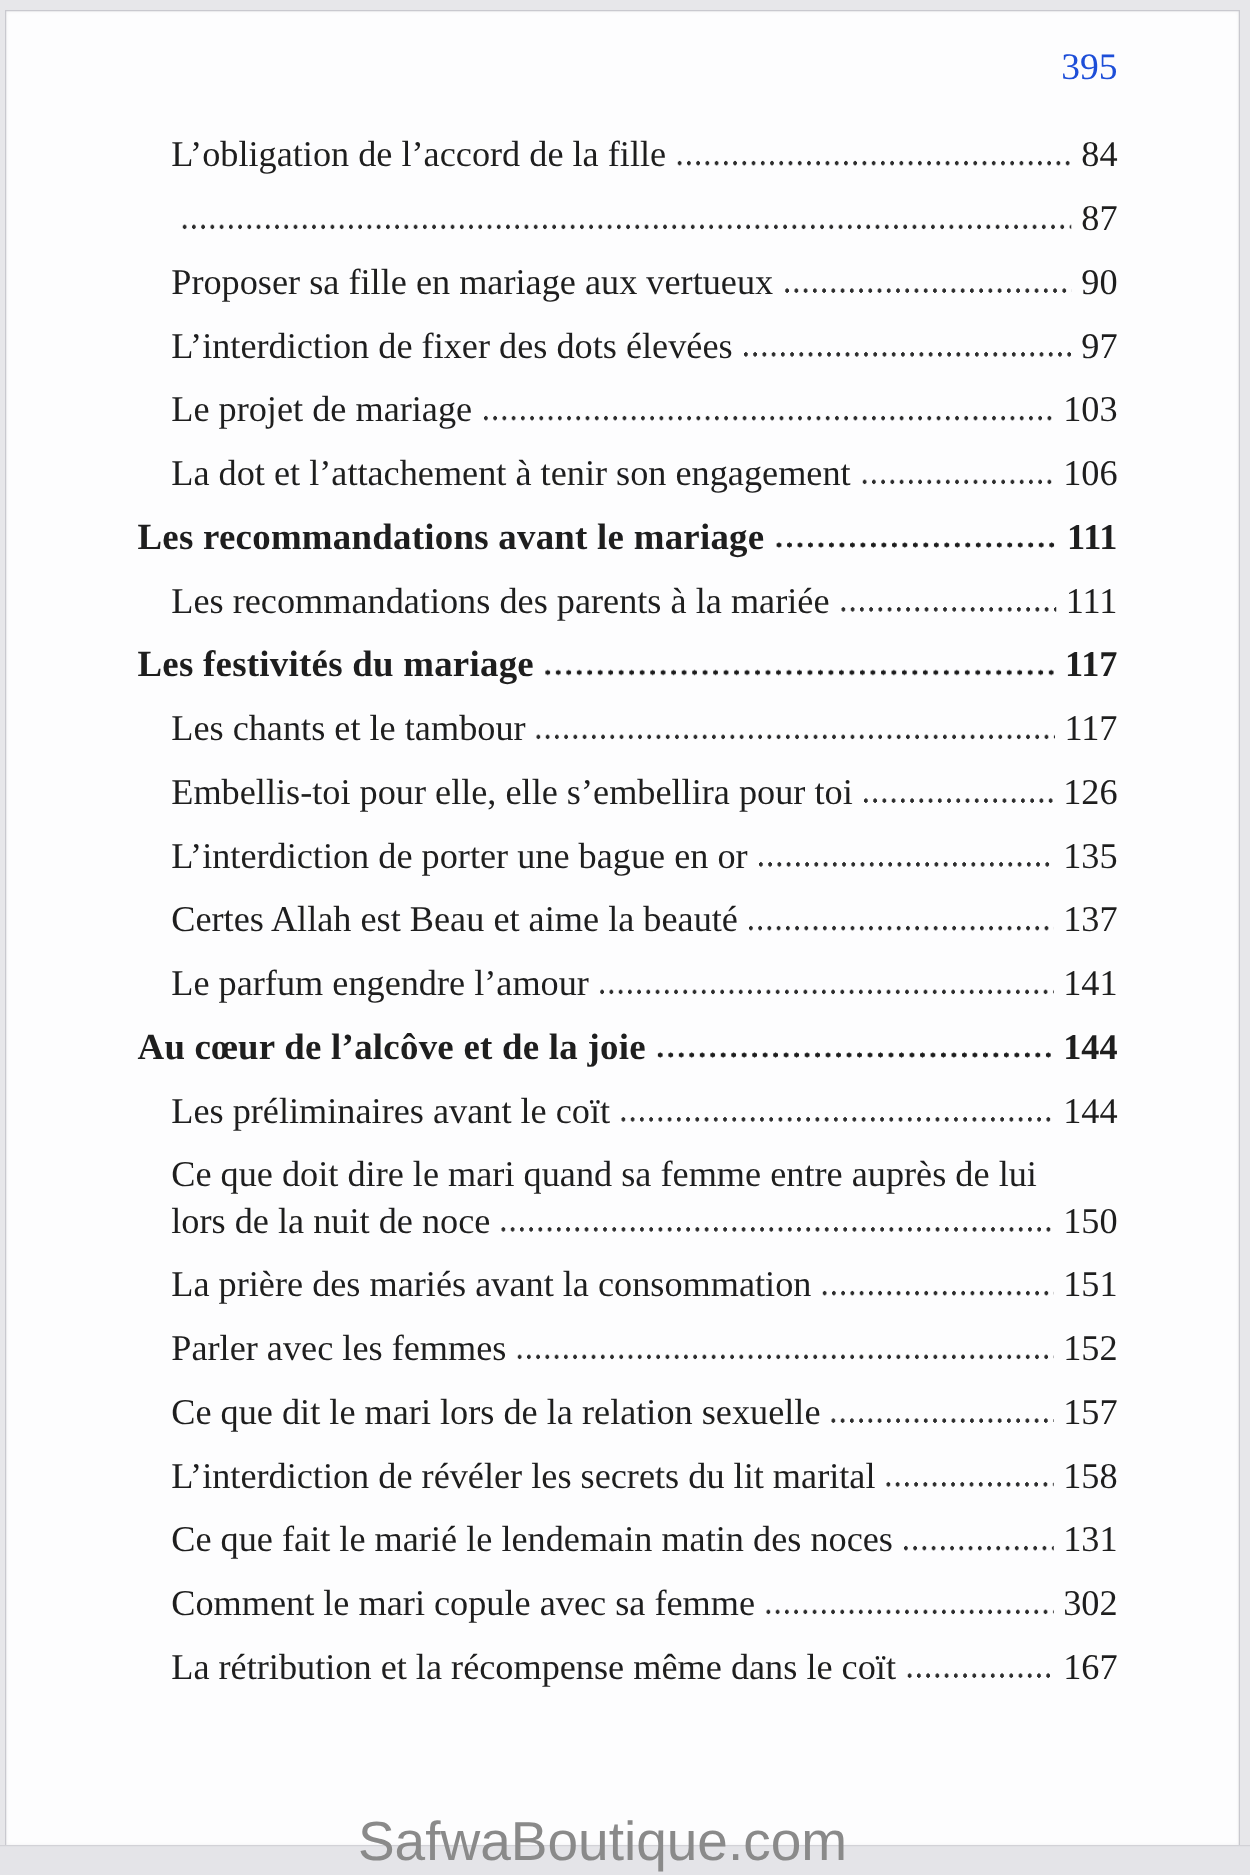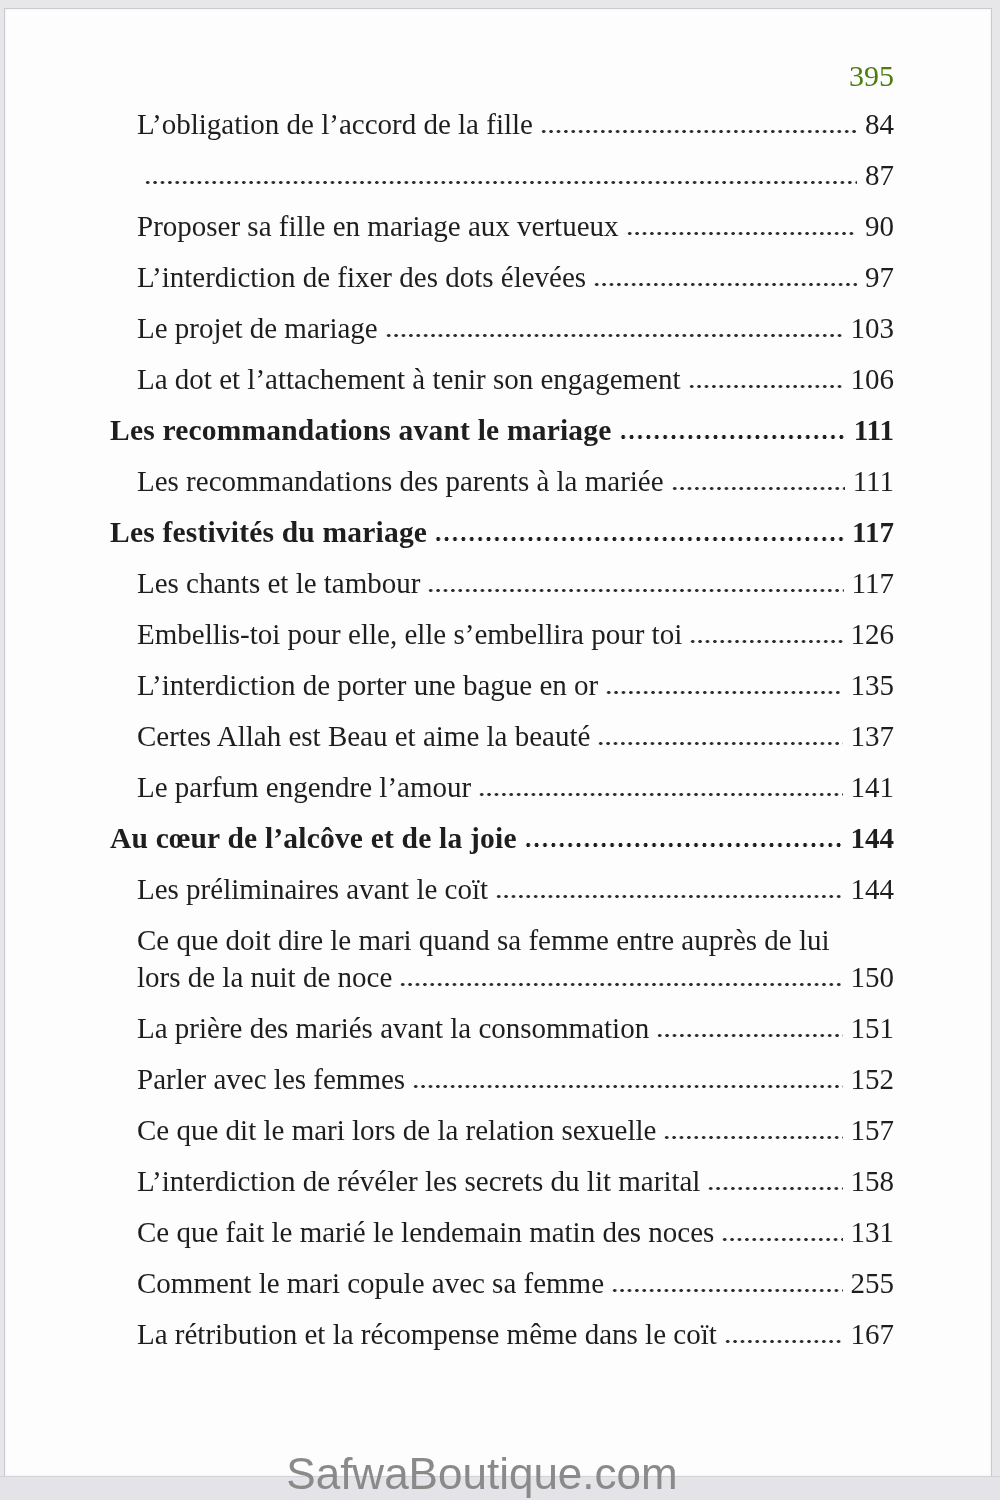--- a/index.html
+++ b/index.html
@@ -17,24 +17,24 @@
     top: 8px;
     width: 988px;
     height: 1469px;
     box-sizing: border-box;
     background: #fdfdfe;
     border: 1px solid #c9c9cf;
     box-shadow: 0 0 3px rgba(0,0,0,0.06) inset;
   }
   .folio {
     position: absolute;
-    top: 50px;
+    top: 28px;
     right: 97px;
     font-size: 30px;
-    color: #4d7c0f;
+    color: #1d4ed8;
     font-family: Liberation Serif, serif;
   }
   .toc {
     position: absolute;
     left: 105px;
     right: 97px;
     top: 100px;
     color: #1e1e1e;
   }
   .row {
@@ -212,21 +212,21 @@
           <span class="num">158</span>
         </div>
         <div class="row sub">
           <span class="title">Ce que fait le marié le lendemain matin des noces</span>
           <span class="leader"></span>
           <span class="num">131</span>
         </div>
         <div class="row sub">
           <span class="title">Comment le mari copule avec sa femme</span>
           <span class="leader"></span>
-          <span class="num">255</span>
+          <span class="num">302</span>
         </div>
         <div class="row sub">
           <span class="title">La rétribution et la récompense même dans le coït</span>
           <span class="leader"></span>
           <span class="num">167</span>
         </div>
       </div>
   </div>
   <div class="bottom-band"></div>
   <div class="watermark">SafwaBoutique.com</div>

